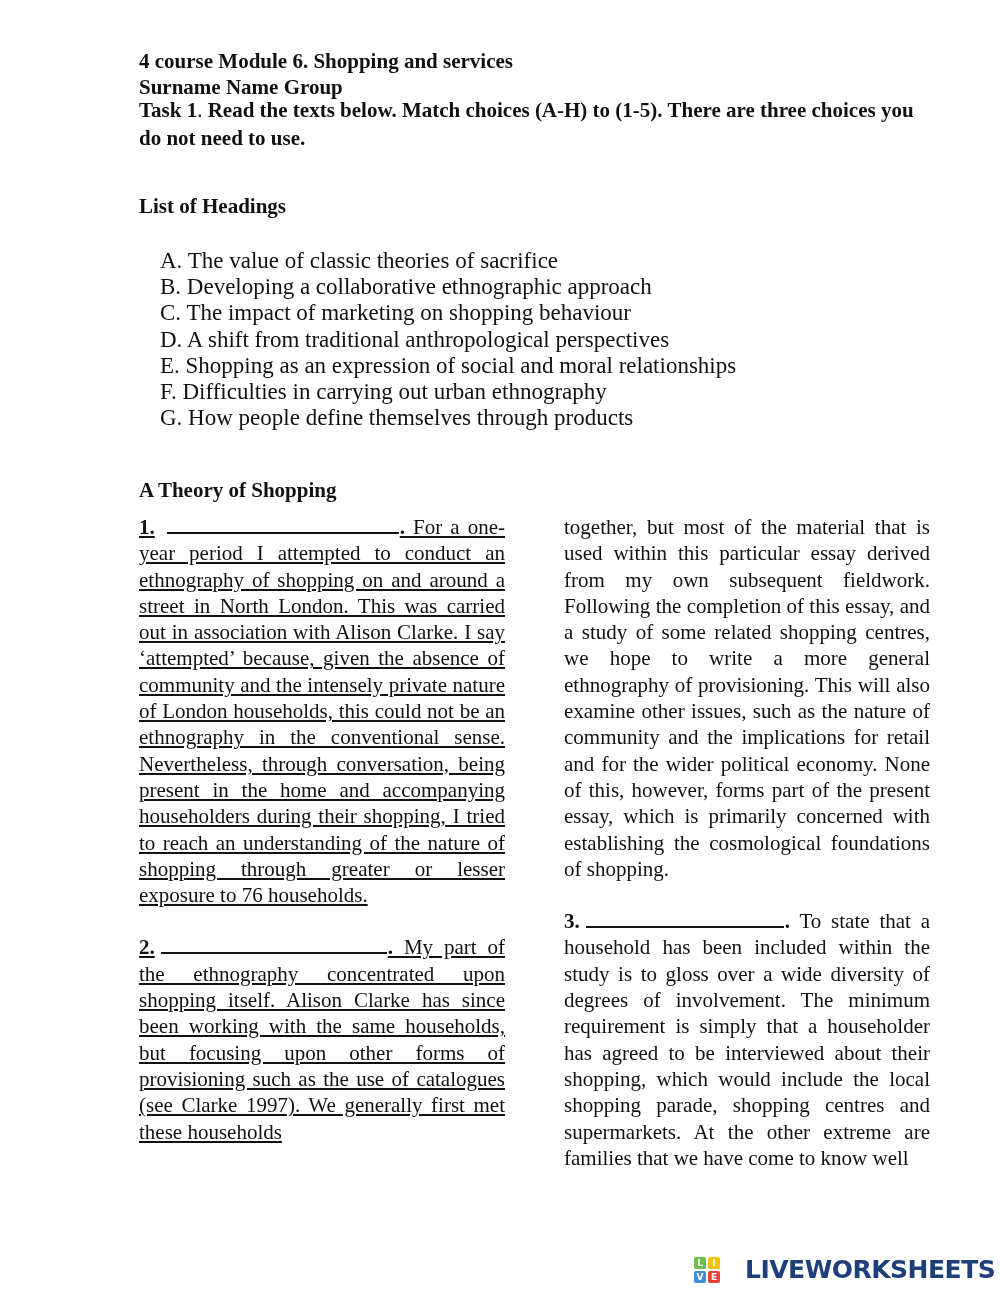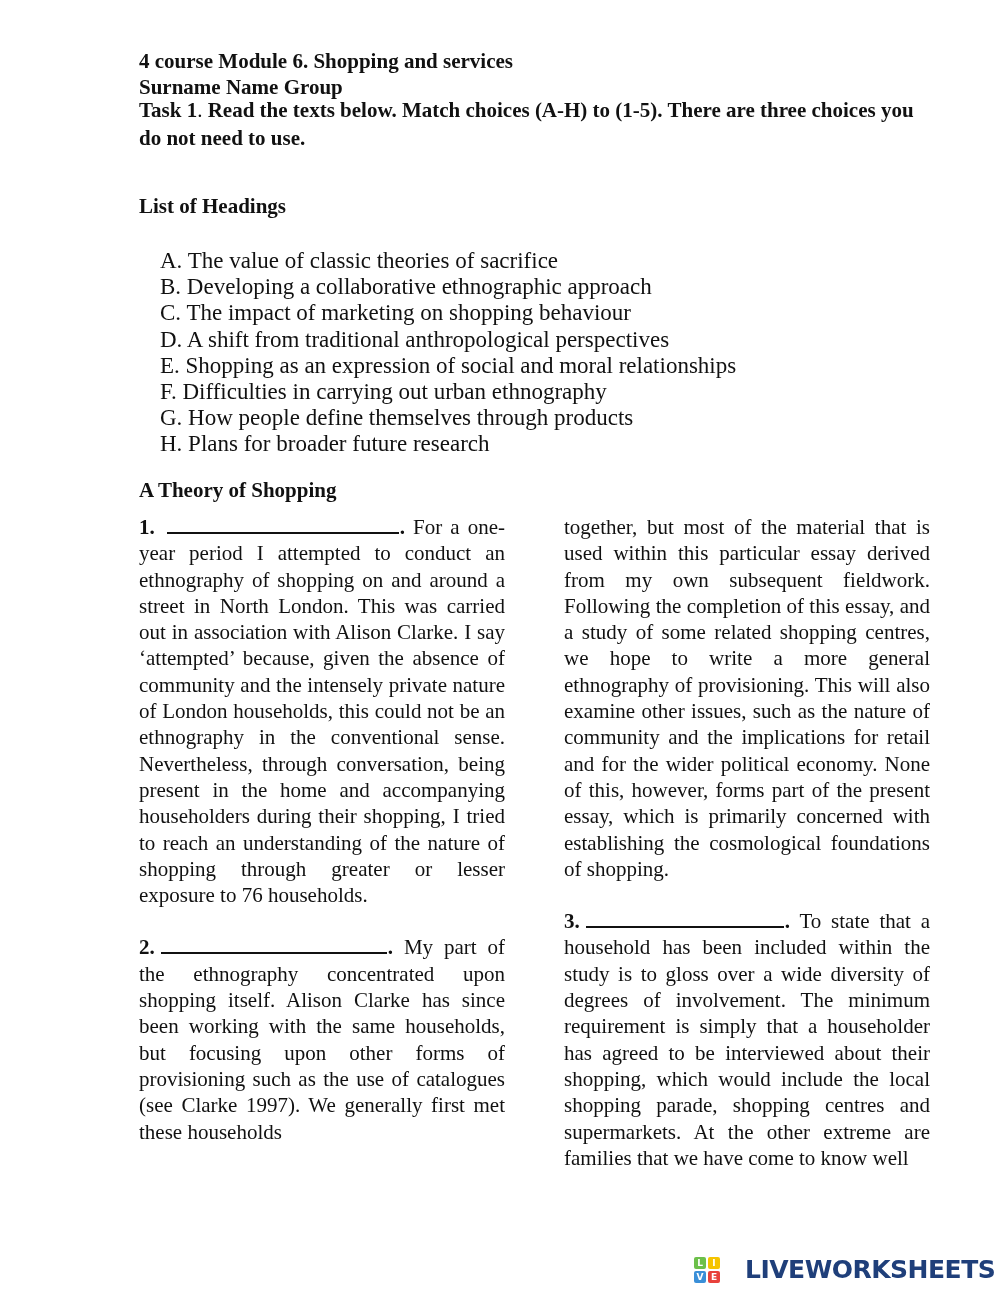--- a/index.html
+++ b/index.html
@@ -29,21 +29,21 @@
     font-size: 23px; line-height: 26.2px;
   }
   .article-title {
     position: absolute; top: 477px; left: 0; width: 792px; 
     font-weight: bold; font-size: 21px; line-height: 26px;
   }
   .col {
     position: absolute; top: 514px; width: 366px;
     font-size: 21px; line-height: 26.3px; text-align: justify;
   }
-  .col.left { left: 0; }
+  .col.left { left: 0; text-decoration: underline; }
   .col.right { left: 425px; }
   .col p { margin: 0 0 26px 0; }
   .num { font-weight: bold; }
   .blank {
     display: inline-block; border-bottom: 2px solid #111;
     height: 18px; vertical-align: baseline; margin: 0 1px;
   }
   .blank.w1 { width: 232px; margin-left: 12px; }
   .blank.w2 { width: 226px; margin-left: 6px; }
   .blank.w3 { width: 198px; margin-left: 6px; }
@@ -84,21 +84,20 @@
   <div class="headings-title">List of Headings</div>
 
   <ul class="headings-list">
     <li>A. The value of classic theories of sacrifice</li>
     <li>B. Developing a collaborative ethnographic approach</li>
     <li>C. The impact of marketing on shopping behaviour</li>
     <li>D. A shift from traditional anthropological perspectives</li>
     <li>E. Shopping as an expression of social and moral relationships</li>
     <li>F. Difficulties in carrying out urban ethnography</li>
     <li>G. How people define themselves through products</li>
-    <li>H. Plans for broader future research</li>
   </ul>
 
   <div class="article-title">A Theory of Shopping</div>
 
   <div class="col left">
     <p>
       <span class="num">1.</span><span class="blank w1"></span><span class="dot">.</span><span> For a one-year period I attempted to conduct an ethnography of shopping on and around a street in North London. This was carried out in association with Alison Clarke. I say ‘attempted’ because, given the absence of community and the intensely private nature of London households, this could not be an ethnography in the conventional sense. Nevertheless, through conversation, being present in the home and accompanying householders during their shopping, I tried to reach an understanding of the nature of shopping through greater or lesser exposure to 76 households.</span>
     </p>
     <p>
       <span class="num">2.</span><span class="blank w2"></span><span class="dot">.</span><span> My part of the ethnography concentrated upon shopping itself. Alison Clarke has since been working with the same households, but focusing upon other forms of provisioning such as the use of catalogues (see Clarke 1997). We generally first met these households</span>

